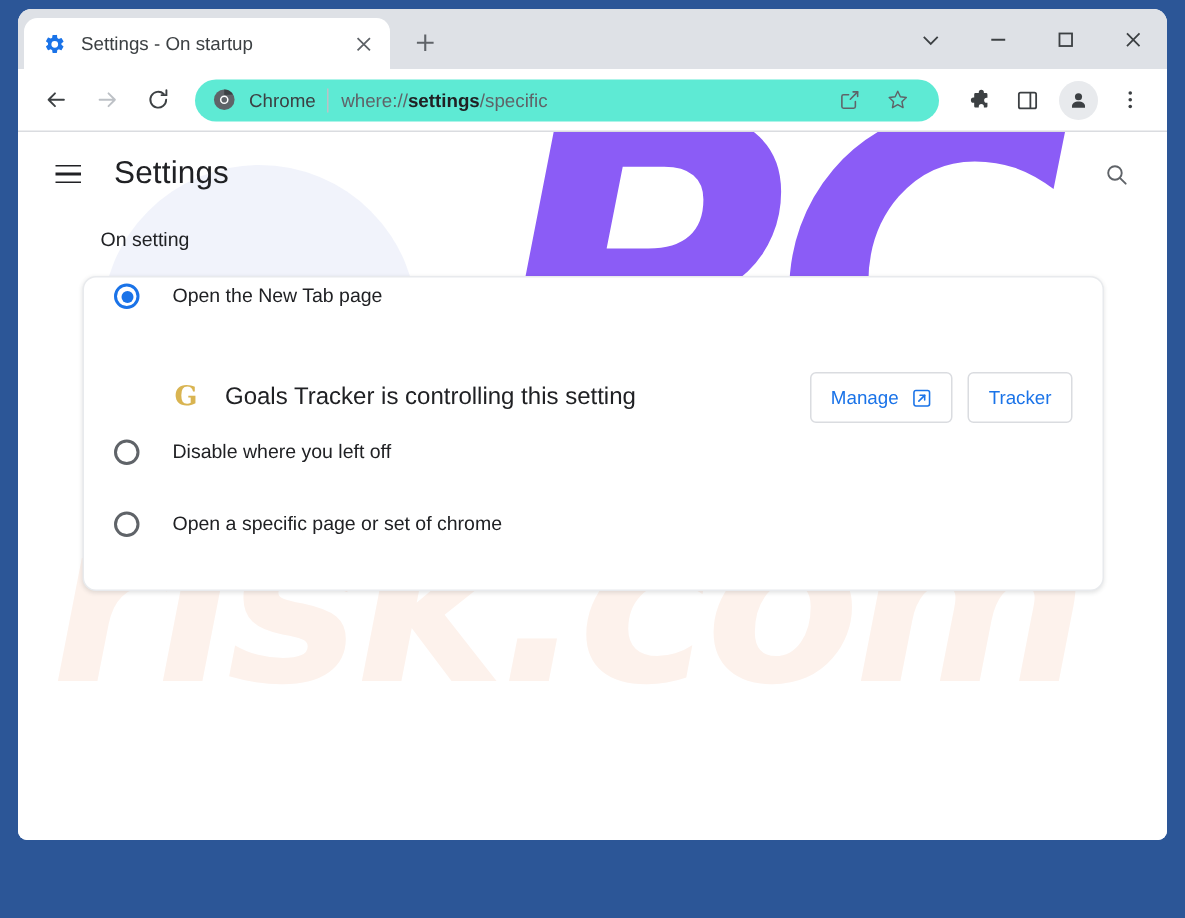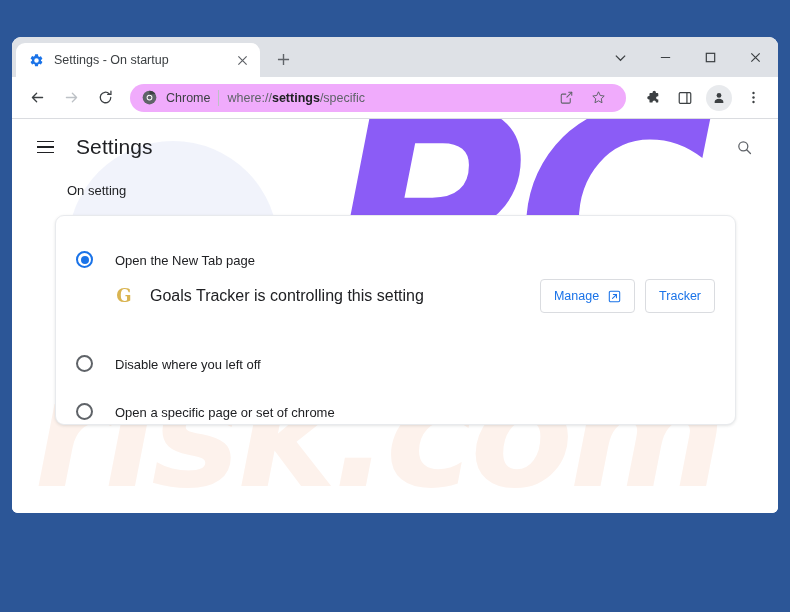--- a/index.html
+++ b/index.html
@@ -6,25 +6,24 @@
   html, body {
     width: 790px; height: 612px;
     font-family: "Liberation Sans", sans-serif;
     overflow: hidden;
   }
   body { background: #2c5697; }
 
   .window-frame {
     position: absolute;
     left: 12px; top: 6px;
-    width: 766px; height: 476px;
+    width: 766px; height: 554px;
     background: #ffffff;
     border-radius: 9px 9px 6px 6px;
     overflow: hidden;
-    margin-top: 31px;
   }
 
   
   .tabstrip {
     position: relative;
     height: 40px;
     background: #dee1e6;
     display: flex;
     align-items: flex-end;
   }
@@ -99,21 +98,21 @@
     color: #5f6368;
     cursor: pointer;
     flex: 0 0 auto;
   }
   .tb-icon.disabled { color: #bdc1c6; cursor: default; }
 
   .omnibox {
     flex: 1;
     height: 28px;
     margin: 0 8px;
-    background: #f0abfc;
+    background: #5eead4;
     border-radius: 14px;
     display: flex;
     align-items: center;
     padding: 0 12px;
     cursor: text;
     min-width: 0;
   }
   .omni-chrome-icon { width: 16px; height: 16px; flex: 0 0 16px; display:flex; }
   .omni-scheme {
     margin-left: 8px;
@@ -255,21 +254,21 @@
     width: 681px;
     background: #ffffff;
     border: 1px solid #e8eaed;
     border-radius: 9px;
     box-shadow: 0 1px 3px rgba(60,64,67,.14);
     padding: 4px 0;
   }
 
   .radio-row {
     display: flex;
-    align-items: flex-end;
+    align-items: flex-start;
     height: 48px;
     padding: 0 20px;
     cursor: pointer;
   }
   .radio {
     width: 17px; height: 17px;
     border-radius: 50%;
     border: 2px solid #5f6368;
     display: flex; align-items: center; justify-content: center;
     flex: 0 0 17px;

